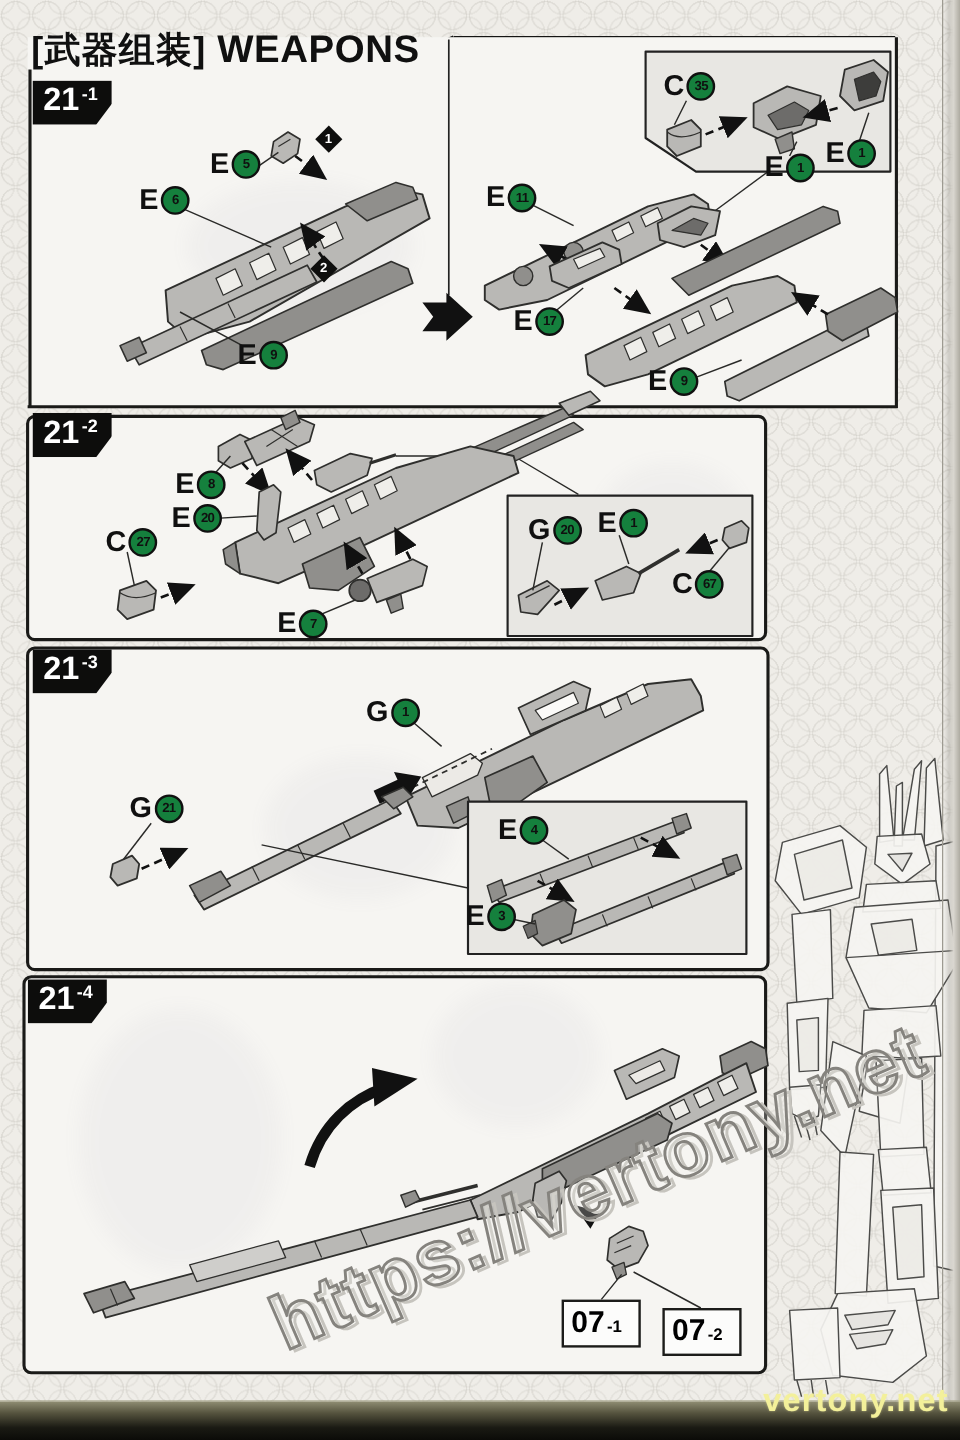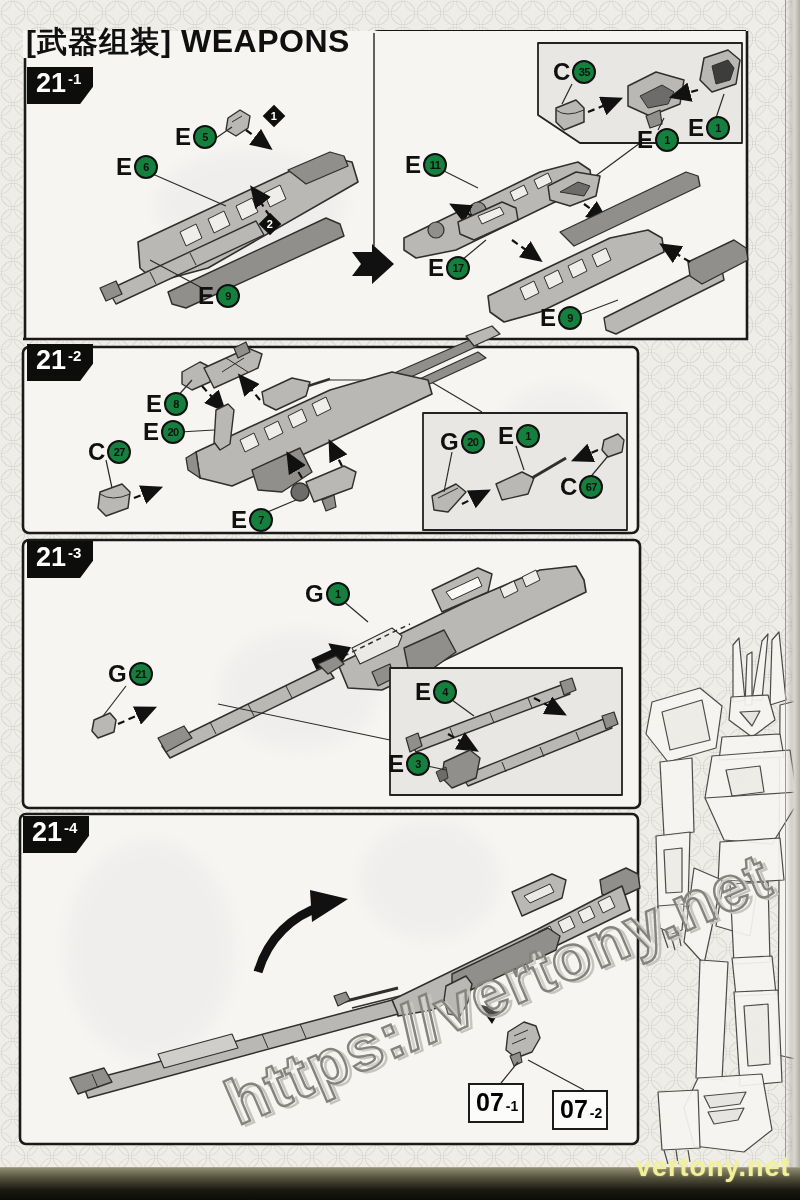--- a/index.html
+++ b/index.html
@@ -29,21 +29,21 @@
   .plabel .pl{font-size:24px;font-weight:800;line-height:1;margin-right:2px;}
   .plabel .pn{display:inline-flex;align-items:center;justify-content:center;
     width:20px;height:20px;border:2px solid #101010;border-radius:50%;
     background:#15803d;font-size:11px;font-weight:800;letter-spacing:-.6px;line-height:1;}
   
   .dmark{position:absolute;z-index:10;width:16px;height:16px;background:#0e0e0d;
     transform:rotate(45deg);display:flex;align-items:center;justify-content:center;}
   .dmark span{transform:rotate(-45deg);color:#fff;font-size:11px;font-weight:800;line-height:1;}
   
   .refbox{position:absolute;z-index:10;background:#fcfcfb;border:2px solid #1c1c1a;
-    display:flex;align-items:baseline;justify-content:center;padding:5px 4px 6px 6px;text-align:center;}
+    display:flex;align-items:baseline;justify-content:center;padding:5px 14px 6px 6px;text-align:center;}
   .refbox .rm{font-size:25px;font-weight:800;line-height:1;}
   .refbox .rs{font-size:14px;font-weight:700;line-height:1;margin-left:2px;}
   
   .edge-right{position:absolute;top:0;right:0;width:14px;height:1200px;z-index:30;
     background:linear-gradient(90deg, rgba(120,117,108,0) 0%, rgba(120,117,108,.28) 35%, #d9d6cf 62%, #aeaba1 100%);
     border-left:1px solid rgba(140,137,128,.55);}
   .edge-bottom{position:absolute;left:0;bottom:0;width:800px;height:32px;z-index:30;
     background:linear-gradient(180deg,#8e8c72 0%, #55533e 30%, #1a1a13 68%, #0b0b08 100%);
     border-top:1px solid #a5a388;}
   .credit{position:absolute;z-index:31;left:636px;top:1152px;font-size:27px;font-weight:800;

